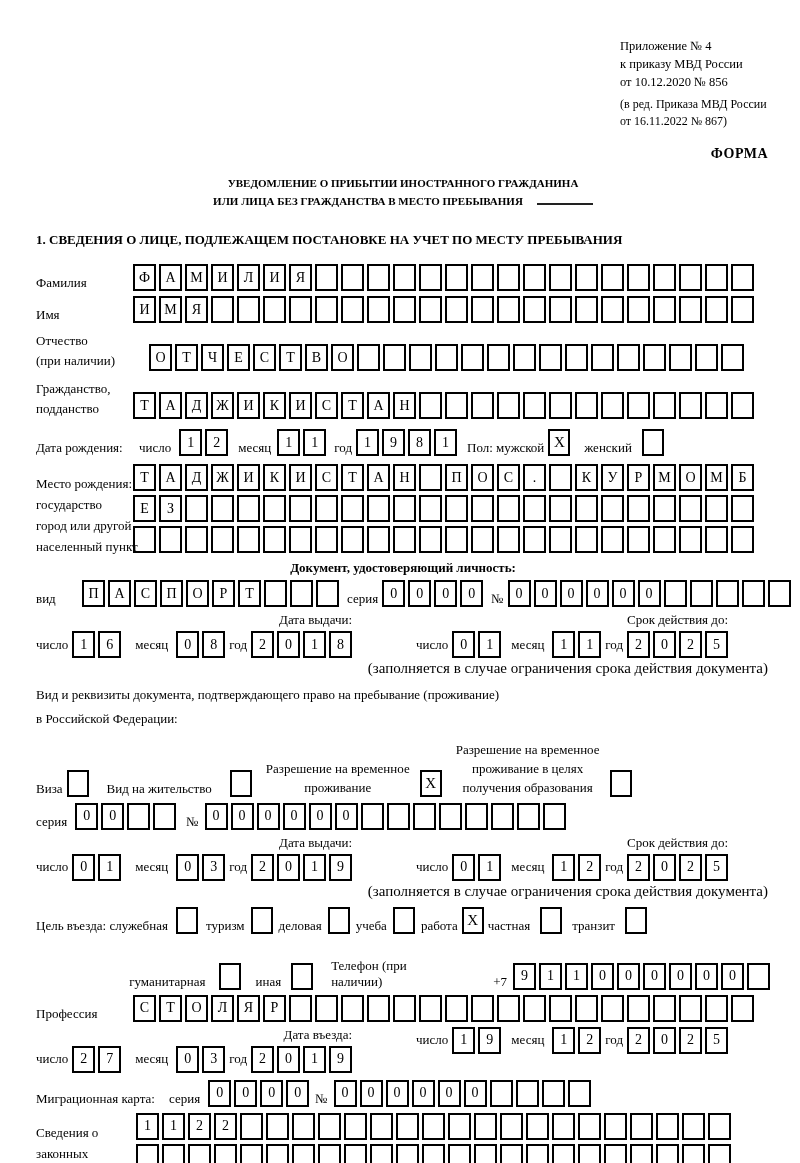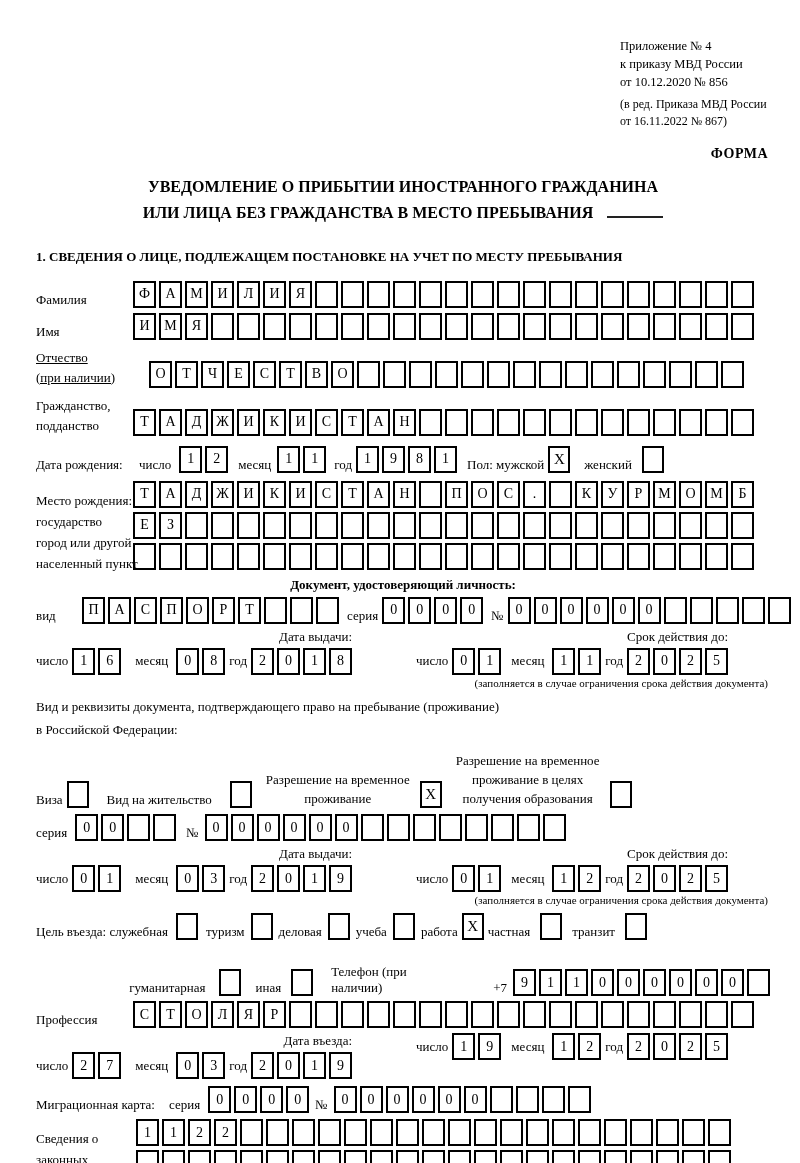--- a/index.html
+++ b/index.html
@@ -10,30 +10,30 @@
     font-family: "Liberation Serif", serif;
     font-size: 13px;
   }
   .page { padding: 38px 30px 0 36px; }
 
   
   .appendix { margin-left: 584px; font-size: 12.5px; line-height: 1.42; }
   .amendment { margin-top: 5px; font-size: 12px; line-height: 1.4; }
   .form-label { text-align: right; font-weight: bold; font-size: 14px; margin: 16px 2px 12px 0; letter-spacing: .5px; }
 
-  .title { text-align: center; font-weight: bold; font-size: 16px; line-height: 1.65; }
+  .title { text-align: center; font-weight: bold; font-size: 11px; line-height: 1.65; }
   .title-blank { display: inline-block; width: 56px; border-bottom: 2px solid #222; margin-left: 14px; }
 
   .sec-heading { font-weight: bold; font-size: 13px; margin: 22px 0 16px 0; }
 
   
   .row { display: flex; align-items: flex-end; margin-bottom: 5px; }
   .lbl { font-size: 13px; line-height: 16px; padding-top: 6px; flex: none; }
   .lbl-block { font-size: 13px; line-height: 20px; padding-top: 3px; flex: none; }
-  .w97 { width: 97px; } .w100 { width: 100px; } .w113 { width: 113px; text-decoration: underline; }
+  .w97 { width: 97px; } .w100 { width: 100px; } .w113 { width: 113px; }
 
   
   .cells { display: flex; gap: 3px; flex: none; }
   .cell {
     width: 23px; height: 27px; border: 2px solid #000; flex: none;
     display: flex; align-items: center; justify-content: center;
     font-size: 14px; font-family: "Liberation Serif", serif;
   }
   .stack > .cells { margin-bottom: 4px; }
 
@@ -43,21 +43,21 @@
     display: inline-flex; align-items: center; justify-content: center;
     font-size: 15px; margin-top: 1px;
   }
 
   
   .dpair { display: flex; margin-bottom: 1px; }
   .dgrp { display: flex; flex-direction: column; flex: none; align-items: flex-end; }
   .dtitle { text-align: center; font-size: 13px; margin-bottom: 3px; }
   .dcells { display: flex; align-items: center; }
   .dcells .word { font-size: 13px; flex: none; }
-  .dnote { text-align: right; font-size: 11px; margin: 2px 2px 6px 0; }
+  .dnote { text-align: right; font-size: 15px; margin: 2px 2px 6px 0; }
 
   .inline-word { font-size: 13px; }
   .center-lines { text-align: center; font-size: 13px; line-height: 19px; }
 
   .gap4 { width: 4px; flex: none; } .gap6 { width: 6px; flex: none; }
   .gap8 { width: 8px; flex: none; } .gap10 { width: 10px; flex: none; }
   .gap14 { width: 14px; flex: none; } .gap18 { width: 18px; flex: none; }
 
   .doc-heading { text-align: center; font-weight: bold; font-size: 13px; margin: 3px 0 4px 0; }
   .plain-line { font-size: 13px; line-height: 1.8; }

